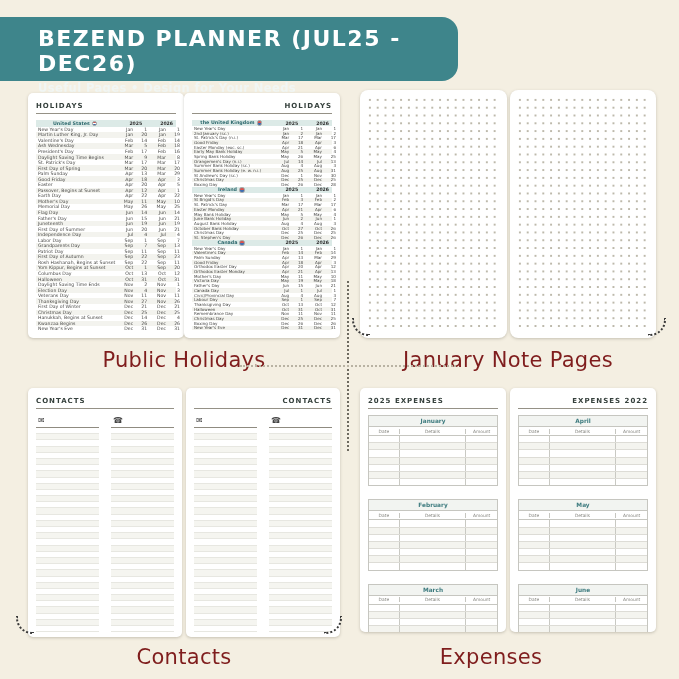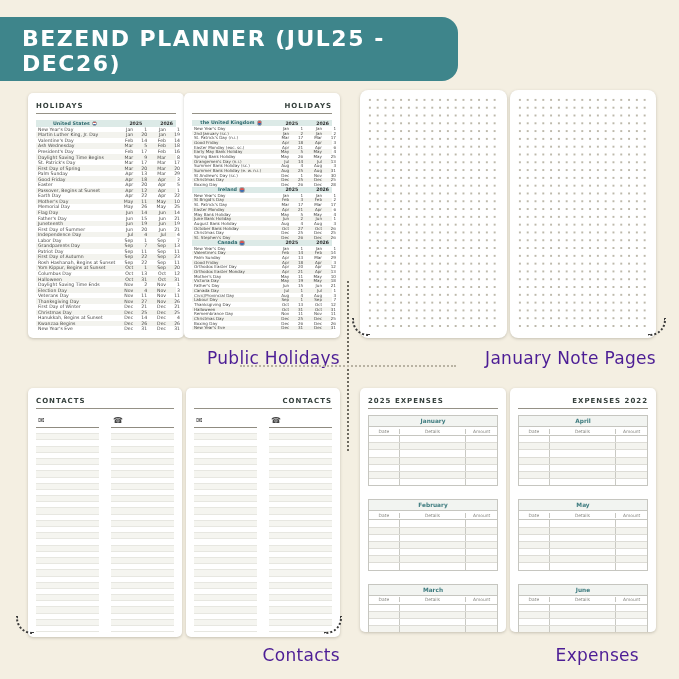--- a/index.html
+++ b/index.html
@@ -5,21 +5,21 @@
   html,body{margin:0;padding:0;}
   body{
     width:679px;height:679px;overflow:hidden;position:relative;
     background:#f4efe2;
     font-family:"DejaVu Sans", sans-serif;
   }
   
   .banner{
     position:absolute;left:0;top:17px;width:458px;height:64px;
     background:#3e858b;border-radius:0 16px 16px 0;
-    color:#fff;padding-left:22px;box-sizing:border-box;
+    color:#fff;padding-left:38px;box-sizing:border-box;
   }
   .banner-title{font-size:22px;font-weight:bold;letter-spacing:1.5px;margin-top:9px;}
   .banner-sub{font-size:11.5px;font-weight:bold;letter-spacing:.4px;margin-top:5px;color:#f1f6f4;}
   
   .spread{position:absolute;display:flex;}
   .page{
     flex:1;background:#ffffff;border-radius:5px;
     box-shadow:0 1px 3px rgba(90,85,70,.30);
     box-sizing:border-box;position:relative;overflow:hidden;
   }
@@ -63,37 +63,38 @@
   .e-cols{display:flex;height:8px;align-items:center;border-bottom:1px solid #c6c6c0;font-size:4.4px;color:#84847e;text-align:center;}
   .e-row{display:flex;height:6.2px;border-bottom:1px solid #dddcd6;}
   .e-row:last-child{border-bottom:none;}
   .e-row.alt{background:#f4f4ef;}
   .e-c{display:block;box-sizing:border-box;}
   .e-c0{flex:0 0 24%;border-right:1px solid #c9c9c3;}
   .e-c1{flex:1;border-right:1px solid #c9c9c3;}
   .e-c2{flex:0 0 24%;}
   .e-cols .e-c{border-color:#c6c6c0;}
   
-  .caption{position:absolute;text-align:right;font-size:17px;color:#4c1d95;letter-spacing:.3px;}
+  .caption{position:absolute;text-align:center;font-size:21px;color:#7f1d1d;letter-spacing:.3px;}
   .cap-holidays{left:28px;width:312px;top:348px;}
   .cap-dotted  {left:360px;width:296px;top:348px;}
   .cap-contacts{left:28px;width:312px;top:645px;}
   .cap-expenses{left:343px;width:296px;top:645px;}
   
   .cross-v{position:absolute;left:347px;top:281px;height:170px;width:0;border-left:2.5px dotted #6e6a60;}
   .cross-h{position:absolute;left:240px;top:365px;width:216px;height:0;border-top:2.5px dotted #b9b3a3;}
   .flourish{position:absolute;width:16px;height:16px;}
   .fl-bl{border-left:2px dotted #3a3a3a;border-bottom:2px dotted #3a3a3a;border-bottom-left-radius:16px;}
   .fl-br{border-right:2px dotted #3a3a3a;border-bottom:2px dotted #3a3a3a;border-bottom-right-radius:16px;}
 </style>
 </head>
 <body>
 
 <div class="banner">
   <div class="banner-title">BEZEND PLANNER (JUL25 - DEC26)</div>
+  <div class="banner-sub">Useful Pages  •  Design for Your Needs</div>
 </div>
 
 <div class="spread sp-holidays">
   <div class="page pad">
     <div class="page-head">HOLIDAYS</div>
     <div class="rule"></div>
     <div class="h-table">
         <div class="h-row">
           <span class="h-country">United States<span class="flag"></span></span>
           <span class="h-year">2025</span>

